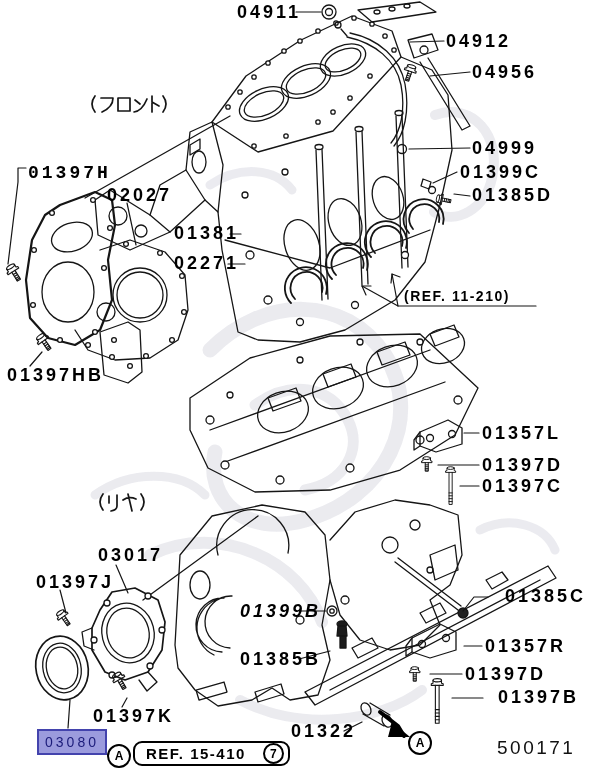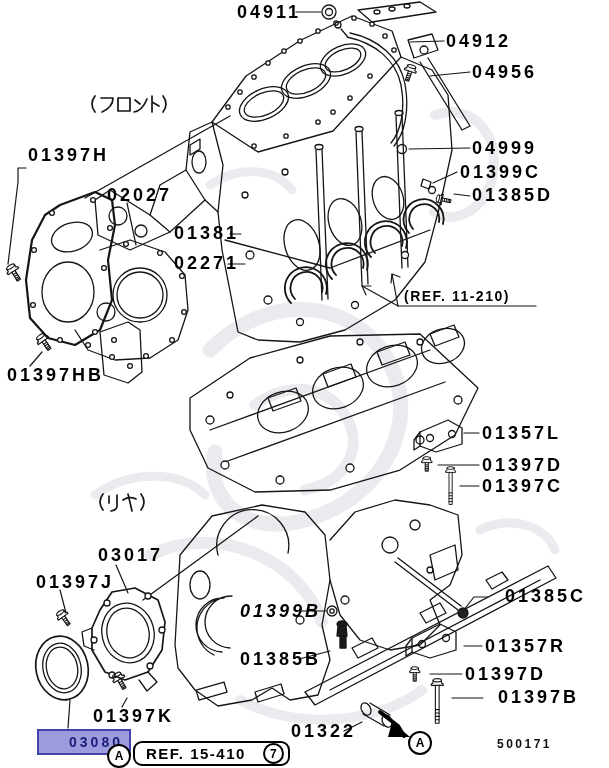--- a/index.html
+++ b/index.html
@@ -16,40 +16,40 @@
     position:absolute;font-size:14px;font-weight:700;color:transparent;
     letter-spacing:1px;white-space:nowrap;line-height:16px;
   }
   .refnote{
     position:absolute;font-size:14px;font-weight:700;color:#000;
     letter-spacing:1.5px;white-space:nowrap;
   }
   #badge-03080{
     position:absolute;left:37px;top:729px;width:66px;height:22px;
     display:flex;align-items:center;justify-content:center;
-    font-size:14px;font-weight:700;letter-spacing:3px;cursor:pointer;padding-left:24px;
+    font-size:14px;font-weight:400;letter-spacing:3px;cursor:pointer;
   }
   .circle-marker{
     position:absolute;width:20px;height:20px;border:2px solid #000;border-radius:50%;
     display:flex;align-items:center;justify-content:center;
     font-size:12px;font-weight:700;color:#000;background:#fff;
   }
   #ref-box{
     position:absolute;left:133px;top:741px;height:21px;
     display:flex;align-items:center;gap:17px;
     border:2.5px solid #000;border-radius:9px;padding:0 4px 0 11px;
     font-size:15px;font-weight:700;letter-spacing:1.5px;color:#000;background:#fff;
   }
   #ref-box .circle-seven{
     width:17px;height:17px;border:2px solid #000;border-radius:50%;
     display:flex;align-items:center;justify-content:center;
     font-size:12px;font-weight:700;letter-spacing:0;
   }
   #doc-code{
-    position:absolute;left:497px;top:737px;font-size:12px;font-weight:700;
+    position:absolute;left:497px;top:737px;font-size:19px;font-weight:400;
     letter-spacing:2.5px;color:#111;
   }
 </style>
 </head>
 <body>
 
 <div id="stage">
 
   <svg id="artwork" width="609" height="768" viewBox="0 0 609 768" fill="none" stroke="#151515" stroke-width="1.3" stroke-linecap="round" stroke-linejoin="round">
 
@@ -355,21 +355,21 @@
 
   <span class="caption" style="left:86px;top:94px;">（フロント）</span>
   <span class="caption" style="left:95px;top:492px;">（リヤ）</span>
 
   <div class="lbl" style="left:237px;top:5px;">04911</div>
   <div class="lbl" style="left:446px;top:34px;">04912</div>
   <div class="lbl" style="left:472px;top:65px;">04956</div>
   <div class="lbl" style="left:472px;top:141px;">04999</div>
   <div class="lbl" style="left:460px;top:165px;">01399C</div>
   <div class="lbl" style="left:472px;top:188px;">01385D</div>
-  <div class="lbl" style="left:28px;top:148px;">01397H</div>
+  <div class="lbl" style="left:28px;top:166px;font-family:Liberation Mono, monospace;">01397H</div>
   <div class="lbl" style="left:107px;top:188px;">02027</div>
   <div class="lbl" style="left:174px;top:226px;">01381</div>
   <div class="lbl" style="left:174px;top:256px;">02271</div>
   <div class="lbl" style="left:7px;top:368px;">01397HB</div>
   <div class="lbl" style="left:482px;top:426px;">01357L</div>
   <div class="lbl" style="left:482px;top:458px;">01397D</div>
   <div class="lbl" style="left:482px;top:479px;">01397C</div>
   <div class="lbl" style="left:98px;top:548px;">03017</div>
   <div class="lbl" style="left:36px;top:575px;">01397J</div>
   <div class="lbl" style="left:240px;top:604px;font-style:italic;">01399B</div>

